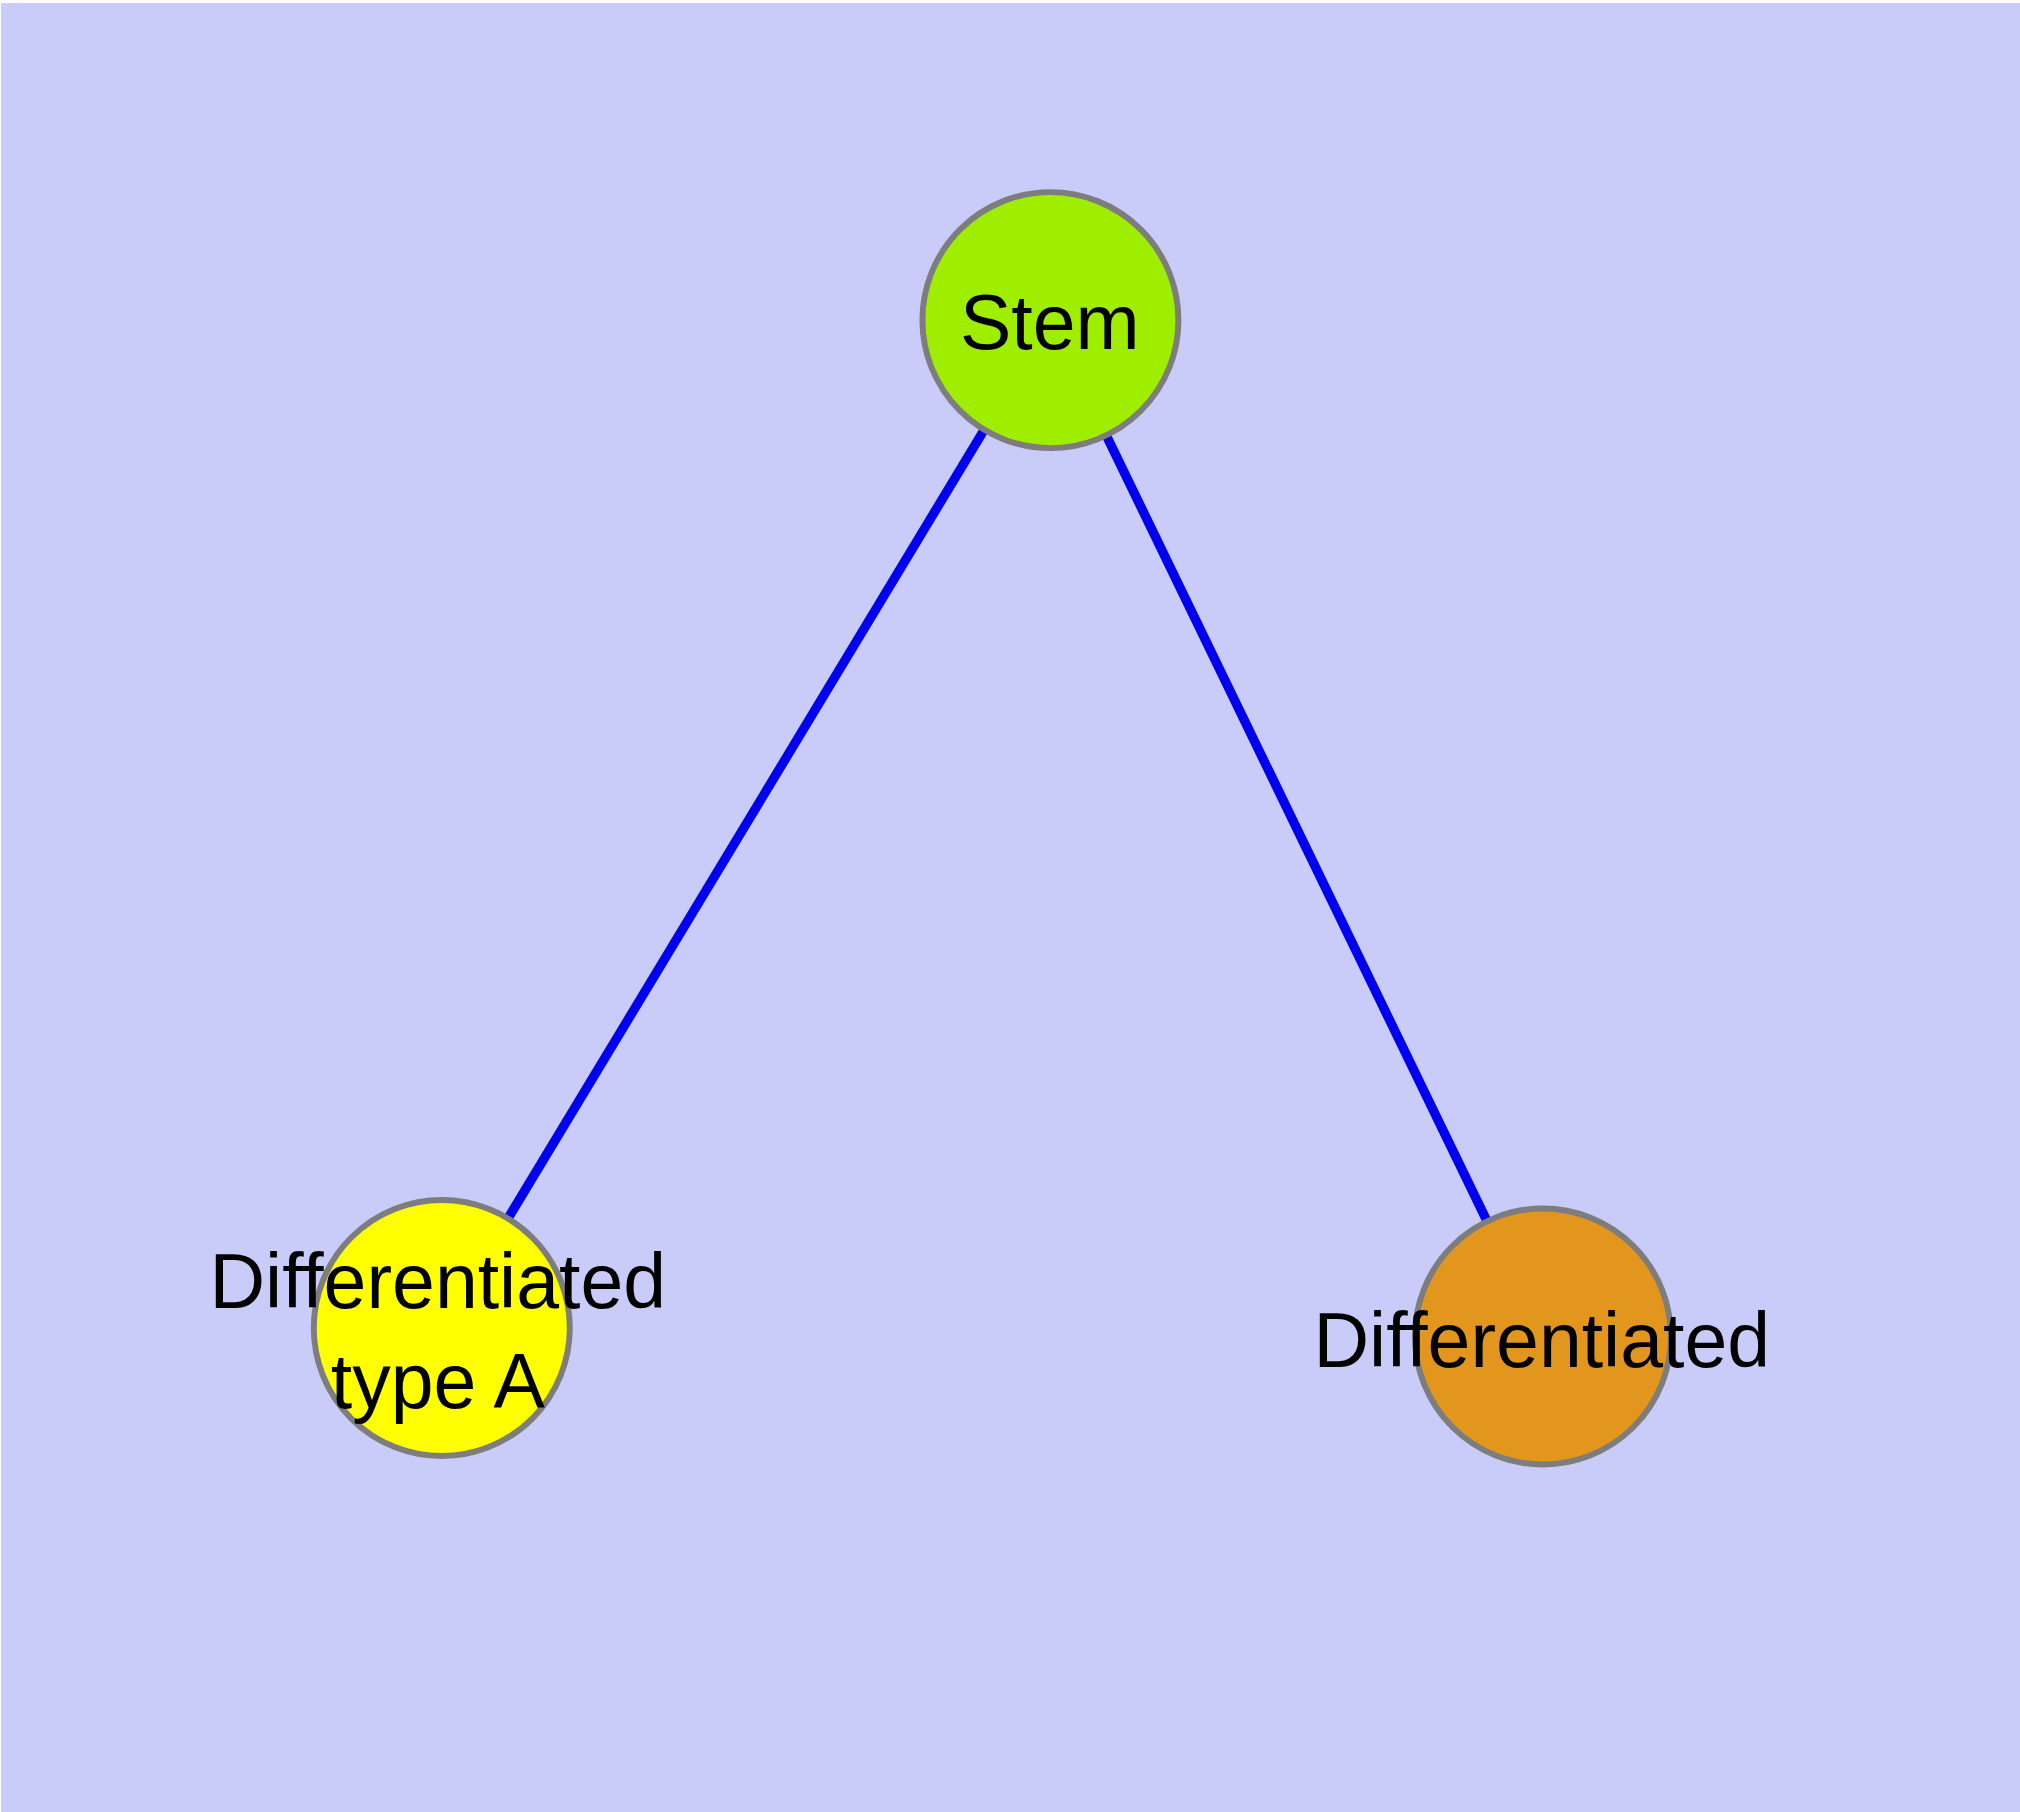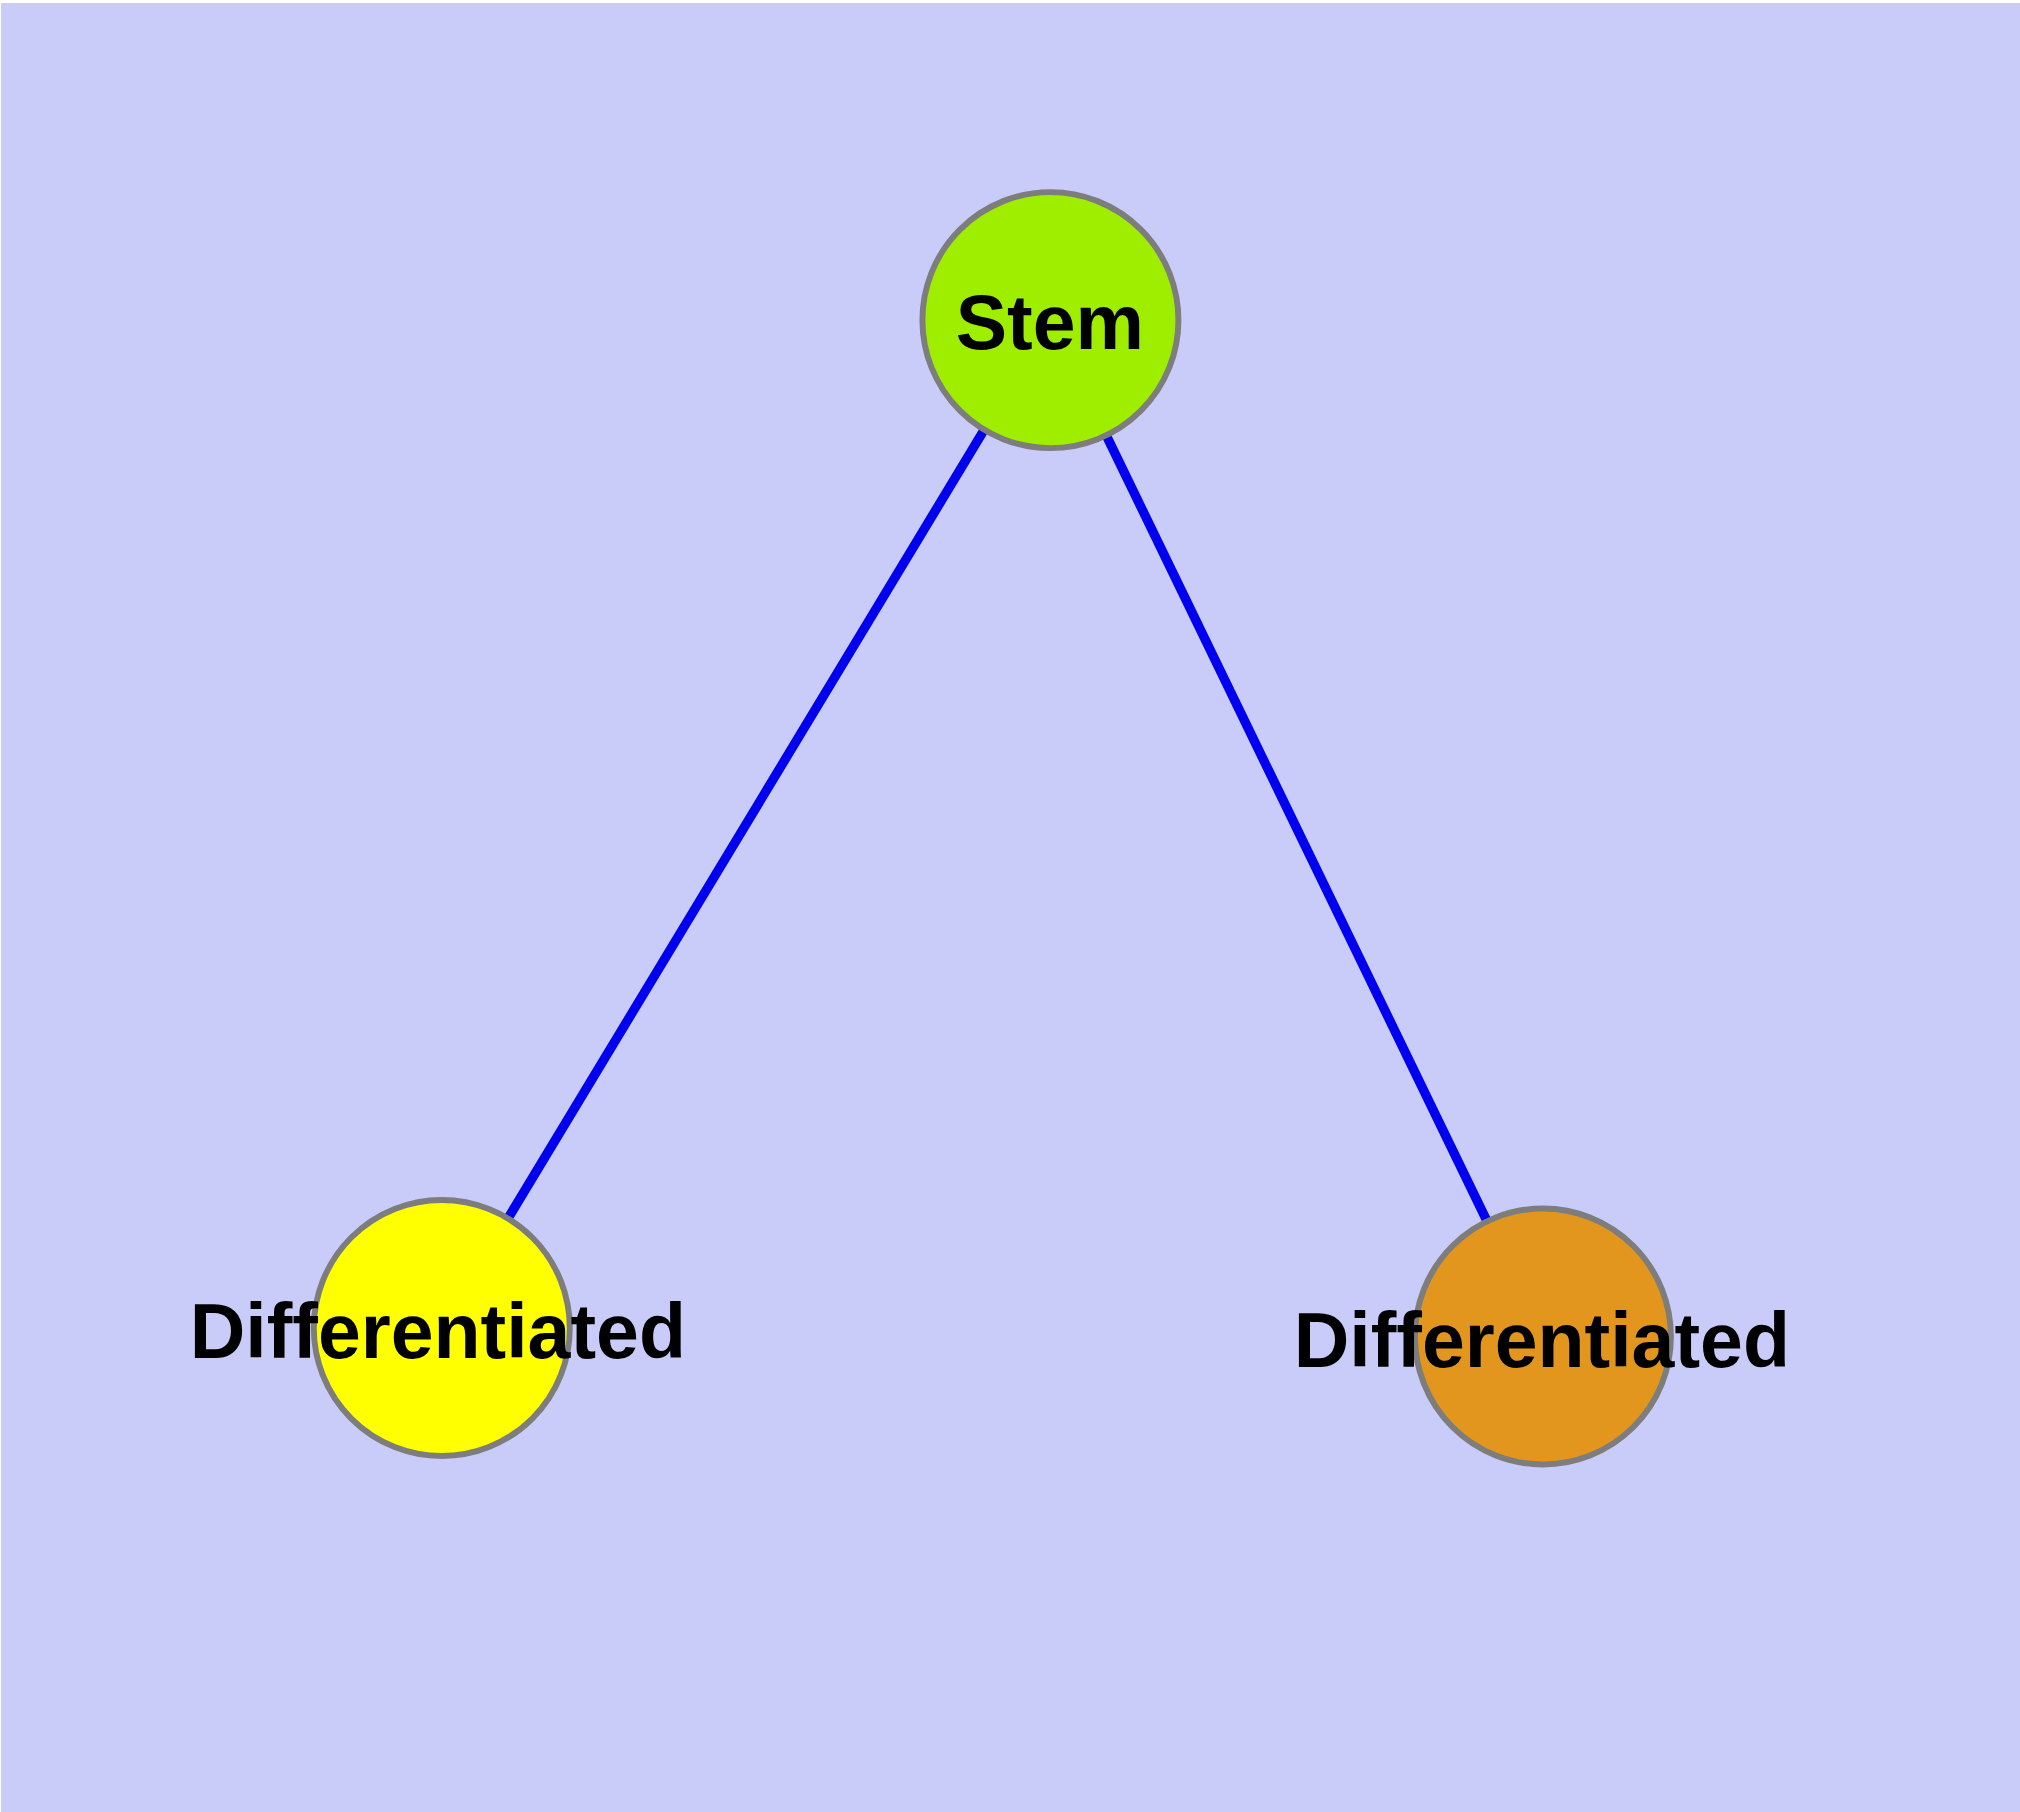--- a/index.html
+++ b/index.html
@@ -19,21 +19,21 @@
     bottom: 0;
   }
   .graph-svg {
     position: absolute;
     top: 0;
     left: 0;
   }
   .node-label {
     position: absolute;
     transform: translate(-50%, -50%);
-    font-weight: bold;
+    font-weight: normal;
     font-size: 77px;
     line-height: 100px;
     color: #000000;
     text-align: center;
     white-space: nowrap;
   }
   .label-stem  { left: 1049px; top: 319px; }
   .label-a     { left: 437px;  top: 1328px; }
   .label-b     { left: 1541px; top: 1337px; }
 </style>
@@ -49,20 +49,21 @@
 
     <circle cx="1238" cy="374" r="151" stroke-width="7" fill="#9fee00" stroke="#7d7d7d"></circle>
     <circle cx="520" cy="1563" r="151" stroke-width="7" fill="#ffff00" stroke="#7d7d7d"></circle>
     <circle cx="1819" cy="1573" r="151" stroke-width="7" fill="#e2961e" stroke="#7d7d7d"></circle>
   </svg>
 
   <div class="node-label label-stem">Stem</div>
 
   <div class="node-label label-a">
     <div>Differentiated</div>
+    <div>type A</div>
   </div>
 
   <div class="node-label label-b">
     <div>Differentiated</div>
   </div>
 
 </div>
 
 
 </body></html>

